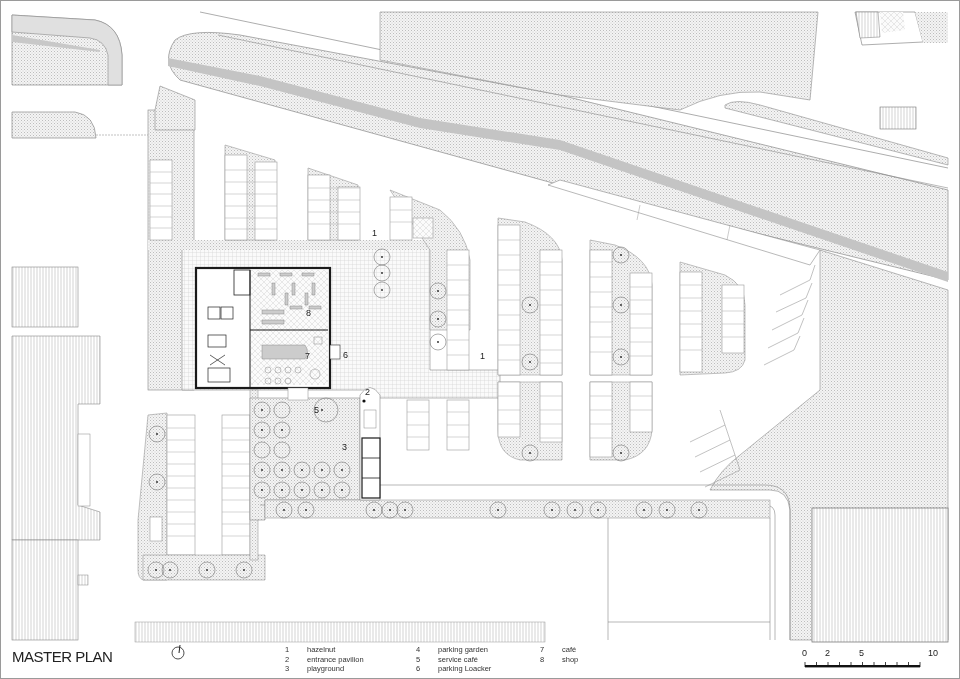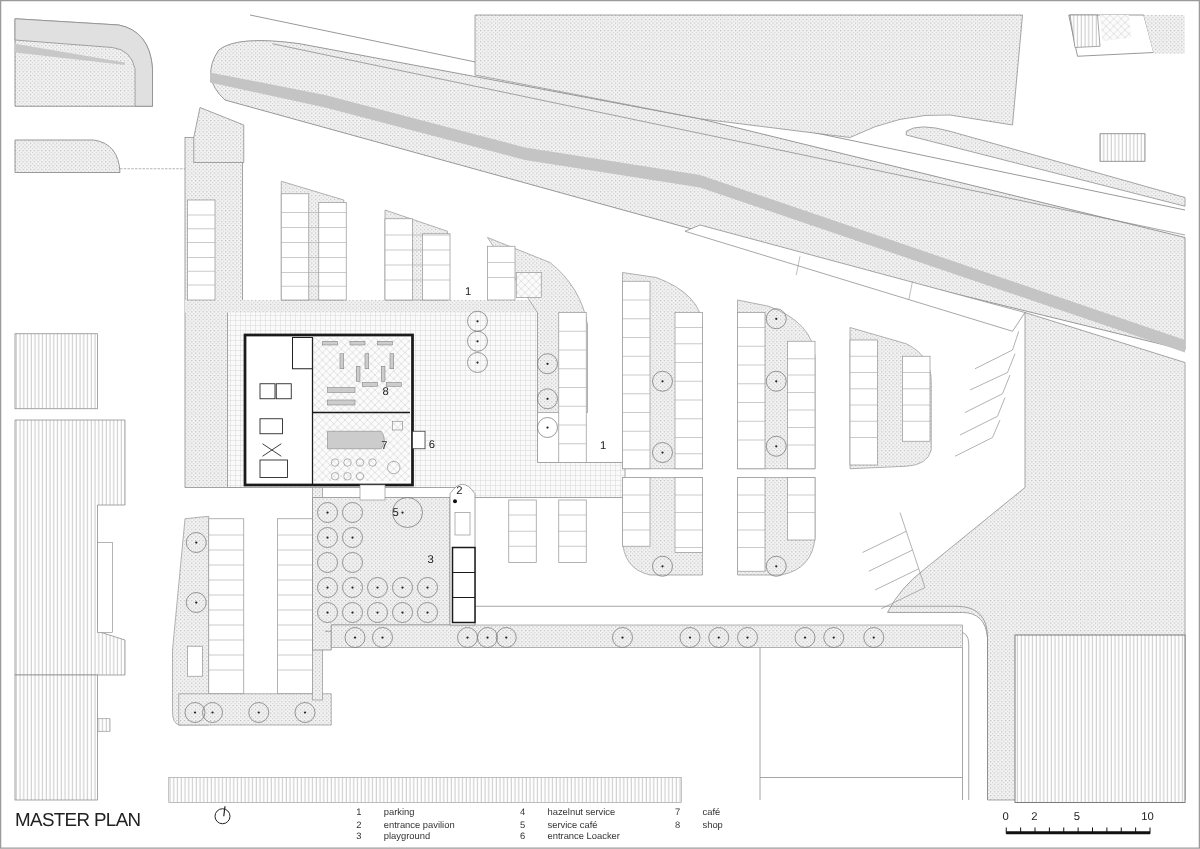--- a/index.html
+++ b/index.html
@@ -445,55 +445,55 @@
     </g>
   </g>
 </svg>
 
 <div class="title">MASTER PLAN</div>
 
 <div class="legend">
   <div class="leg-col" style="left:0">
     <div class="leg-row">
         <span class="leg-num">1</span>
-        <span>parking</span>
+        <span>hazelnut</span>
       </div>
     <div class="leg-row">
         <span class="leg-num">2</span>
         <span>entrance pavilion</span>
       </div>
     <div class="leg-row">
         <span class="leg-num">3</span>
         <span>playground</span>
       </div>
   </div>
   <div class="leg-col" style="left:131px">
     <div class="leg-row">
         <span class="leg-num">4</span>
-        <span>hazelnut service</span>
+        <span>parking garden</span>
       </div>
     <div class="leg-row">
         <span class="leg-num">5</span>
         <span>service café</span>
       </div>
     <div class="leg-row">
         <span class="leg-num">6</span>
-        <span>entrance Loacker</span>
+        <span>parking Loacker</span>
       </div>
   </div>
   <div class="leg-col" style="left:255px">
     <div class="leg-row">
         <span class="leg-num">7</span>
         <span>café</span>
       </div>
     <div class="leg-row">
         <span class="leg-num">8</span>
         <span>shop</span>
       </div>
   </div>
 </div>
 
 <div class="scale">
   <span class="scale-lbl" style="left:2px">0</span>
   <span class="scale-lbl" style="left:25px">2</span>
   <span class="scale-lbl" style="left:59px">5</span>
-  <span class="scale-lbl" style="left:113px">10</span>
+  <span class="scale-lbl" style="left:128px">10</span>
 </div>
 
 </body></html>

